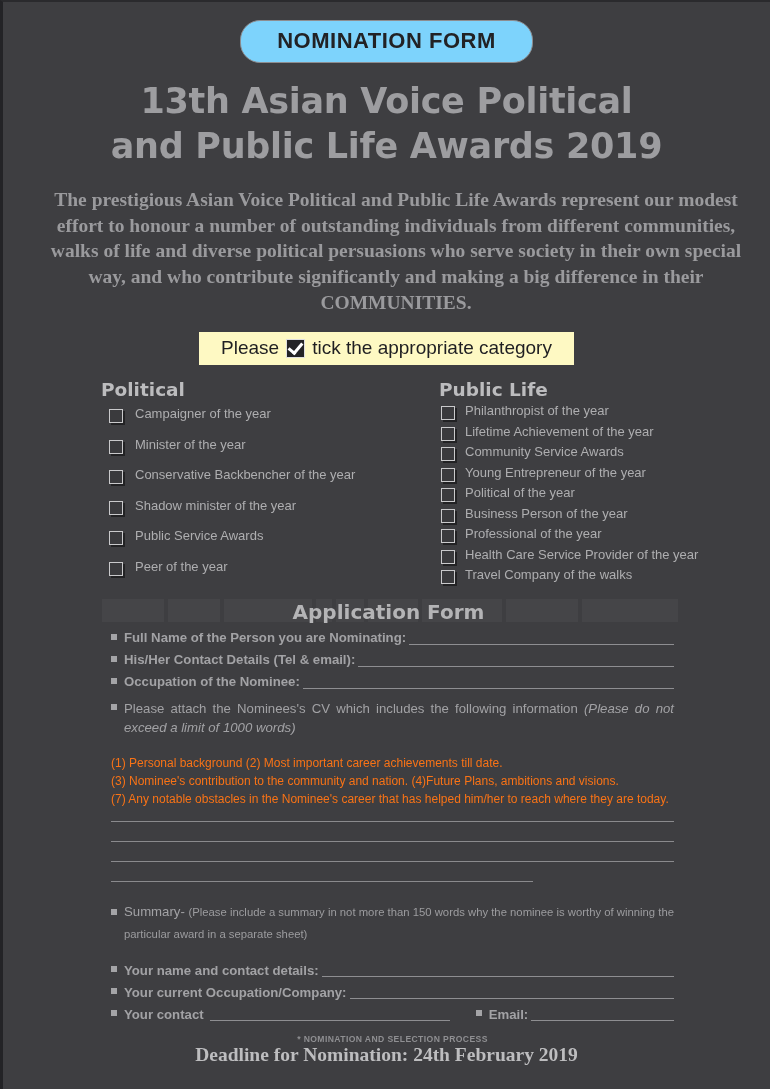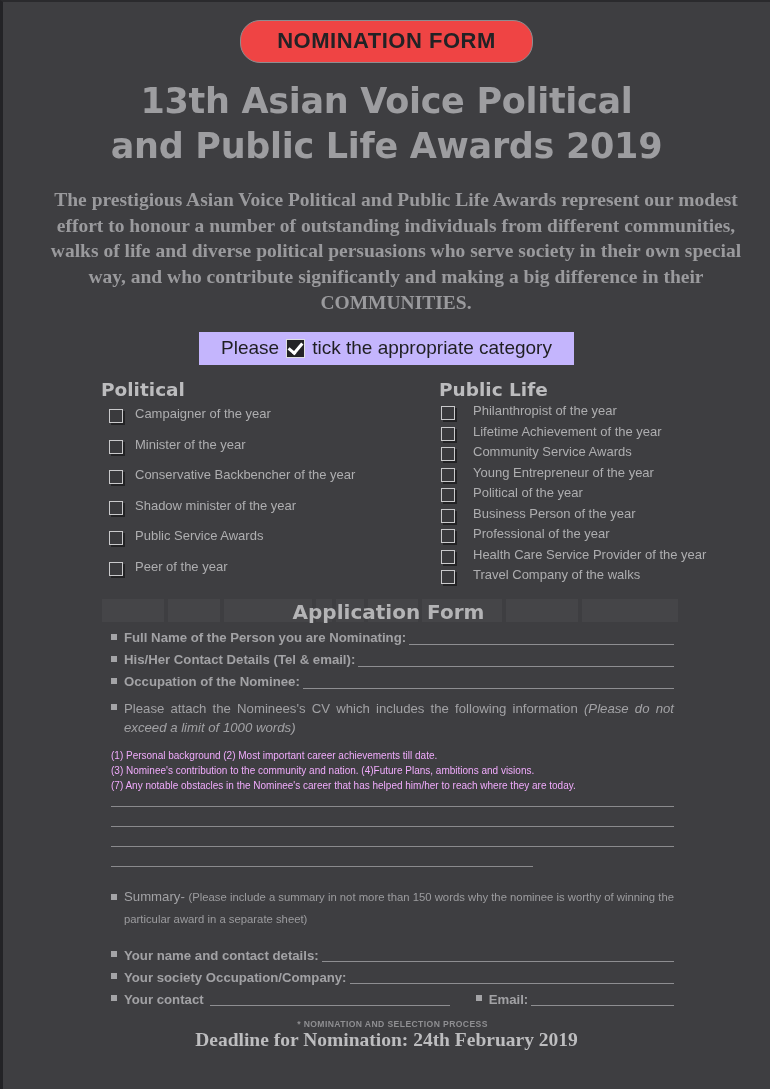--- a/index.html
+++ b/index.html
@@ -25,21 +25,21 @@
     overflow: hidden;
   }
 
   
   .pill-wrap {
     text-align: center;
     padding-top: 18px;
   }
   .pill {
     display: inline-block;
-    background: #ef4444;
+    background: #7dd3fc;
     border: 1px solid #8d8d90;
     border-radius: 20px;
     padding: 7px 36px 8px 36px;
     font-size: 22px;
     font-weight: bold;
     letter-spacing: 0.5px;
     color: #222225;
     font-family: "Liberation Sans", sans-serif;
   }
 
@@ -69,21 +69,21 @@
   
   .tick-wrap {
     text-align: center;
     margin-top: 16px;
   }
   .tick-banner {
     display: inline-flex;
     align-items: center;
     justify-content: center;
     gap: 7px;
-    background: #c4b5fd;
+    background: #fef9c3;
     padding: 5px 22px 6px 22px;
     font-size: 19px;
     color: #1f1f22;
     font-family: "Liberation Sans", sans-serif;
   }
   .tick-box {
     display: inline-block;
     width: 17px;
     height: 17px;
     position: relative;
@@ -122,21 +122,21 @@
   .col-public .col-head { margin-bottom: 3px; }
 
   .cb-item {
     display: flex;
     align-items: flex-start;
     font-size: 13px;
     color: #aeaeb0;
     font-family: "Liberation Sans", sans-serif;
   }
   .col-political .cb-item { margin-bottom: 13.5px; }
-  .col-public .cb-item { margin-bottom: 3.5px; gap: 8px; }
+  .col-public .cb-item { margin-bottom: 3.5px; }
 
   .cb {
     flex: 0 0 auto;
     width: 12px;
     height: 12px;
     margin: 3px 12px 0 8px;
     background: #3a3a3d;
     border: 1.5px solid #c9c9cb;
     box-shadow: 2px 2px 0 0 rgba(20,20,22,0.65);
   }
@@ -208,24 +208,24 @@
     margin-bottom: 2px;
   }
   .attach-text {
     flex: 1;
     text-align: justify;
     line-height: 1.45;
   }
   .ital { font-style: italic; }
 
   .numlist {
-    font-size: 10px;
+    font-size: 12px;
     line-height: 1.5;
-    color: #f0abfc;
-    margin-top: 11px;
+    color: #f97316;
+    margin-top: 17px;
   }
 
   .rules { margin-top: 13px; }
   .rule {
     border-bottom: 1px solid #8a8a8d;
     height: 0;
     margin-bottom: 19px;
   }
   .rule-short { width: 75%; }
 
@@ -421,21 +421,21 @@
     </div>
 
     <div class="frow" style="margin-top:19px;">
       <span class="bullet"></span>
       <span class="flabel">Your name and contact details:</span>
       <span class="fline"></span>
     </div>
 
     <div class="frow">
       <span class="bullet"></span>
-      <span class="flabel">Your society Occupation/Company:</span>
+      <span class="flabel">Your current Occupation/Company:</span>
       <span class="fline"></span>
     </div>
 
     <div class="frow">
       <span class="bullet"></span>
       <span class="flabel">Your contact</span>
       <span class="fline-fixed"></span>
       <span class="bullet"></span>
       <span class="flabel">Email:</span>
       <span class="fline"></span>

